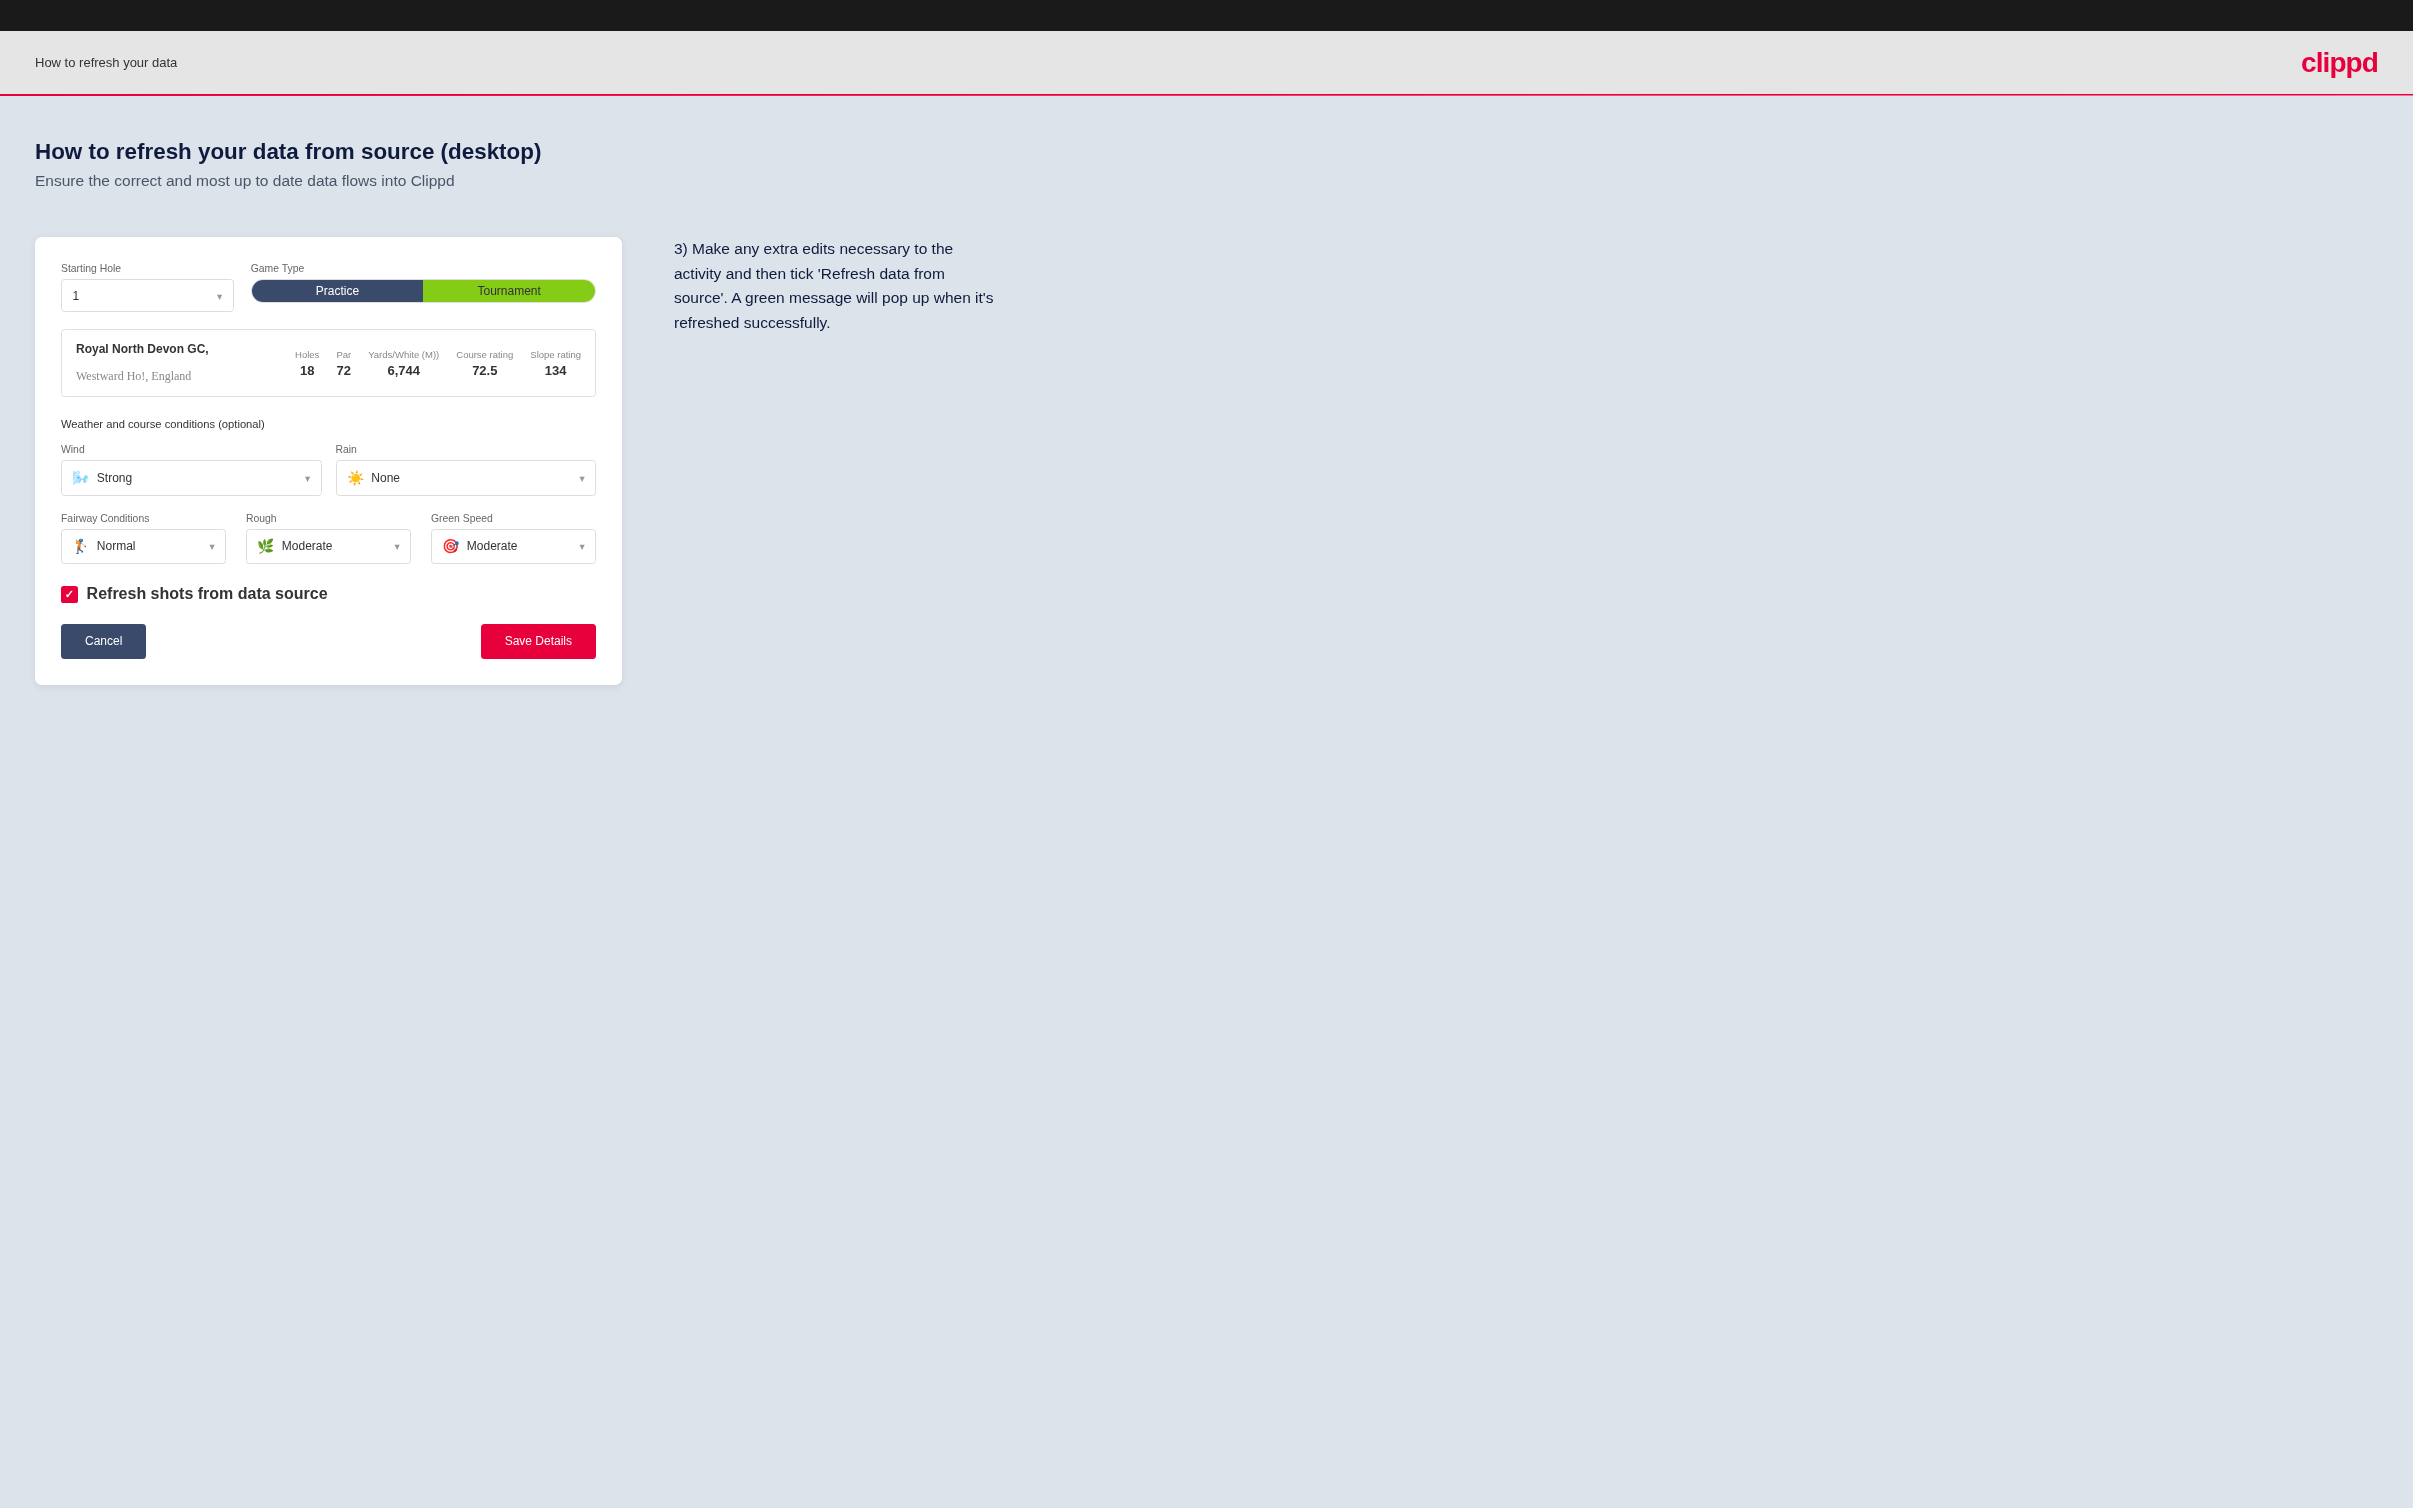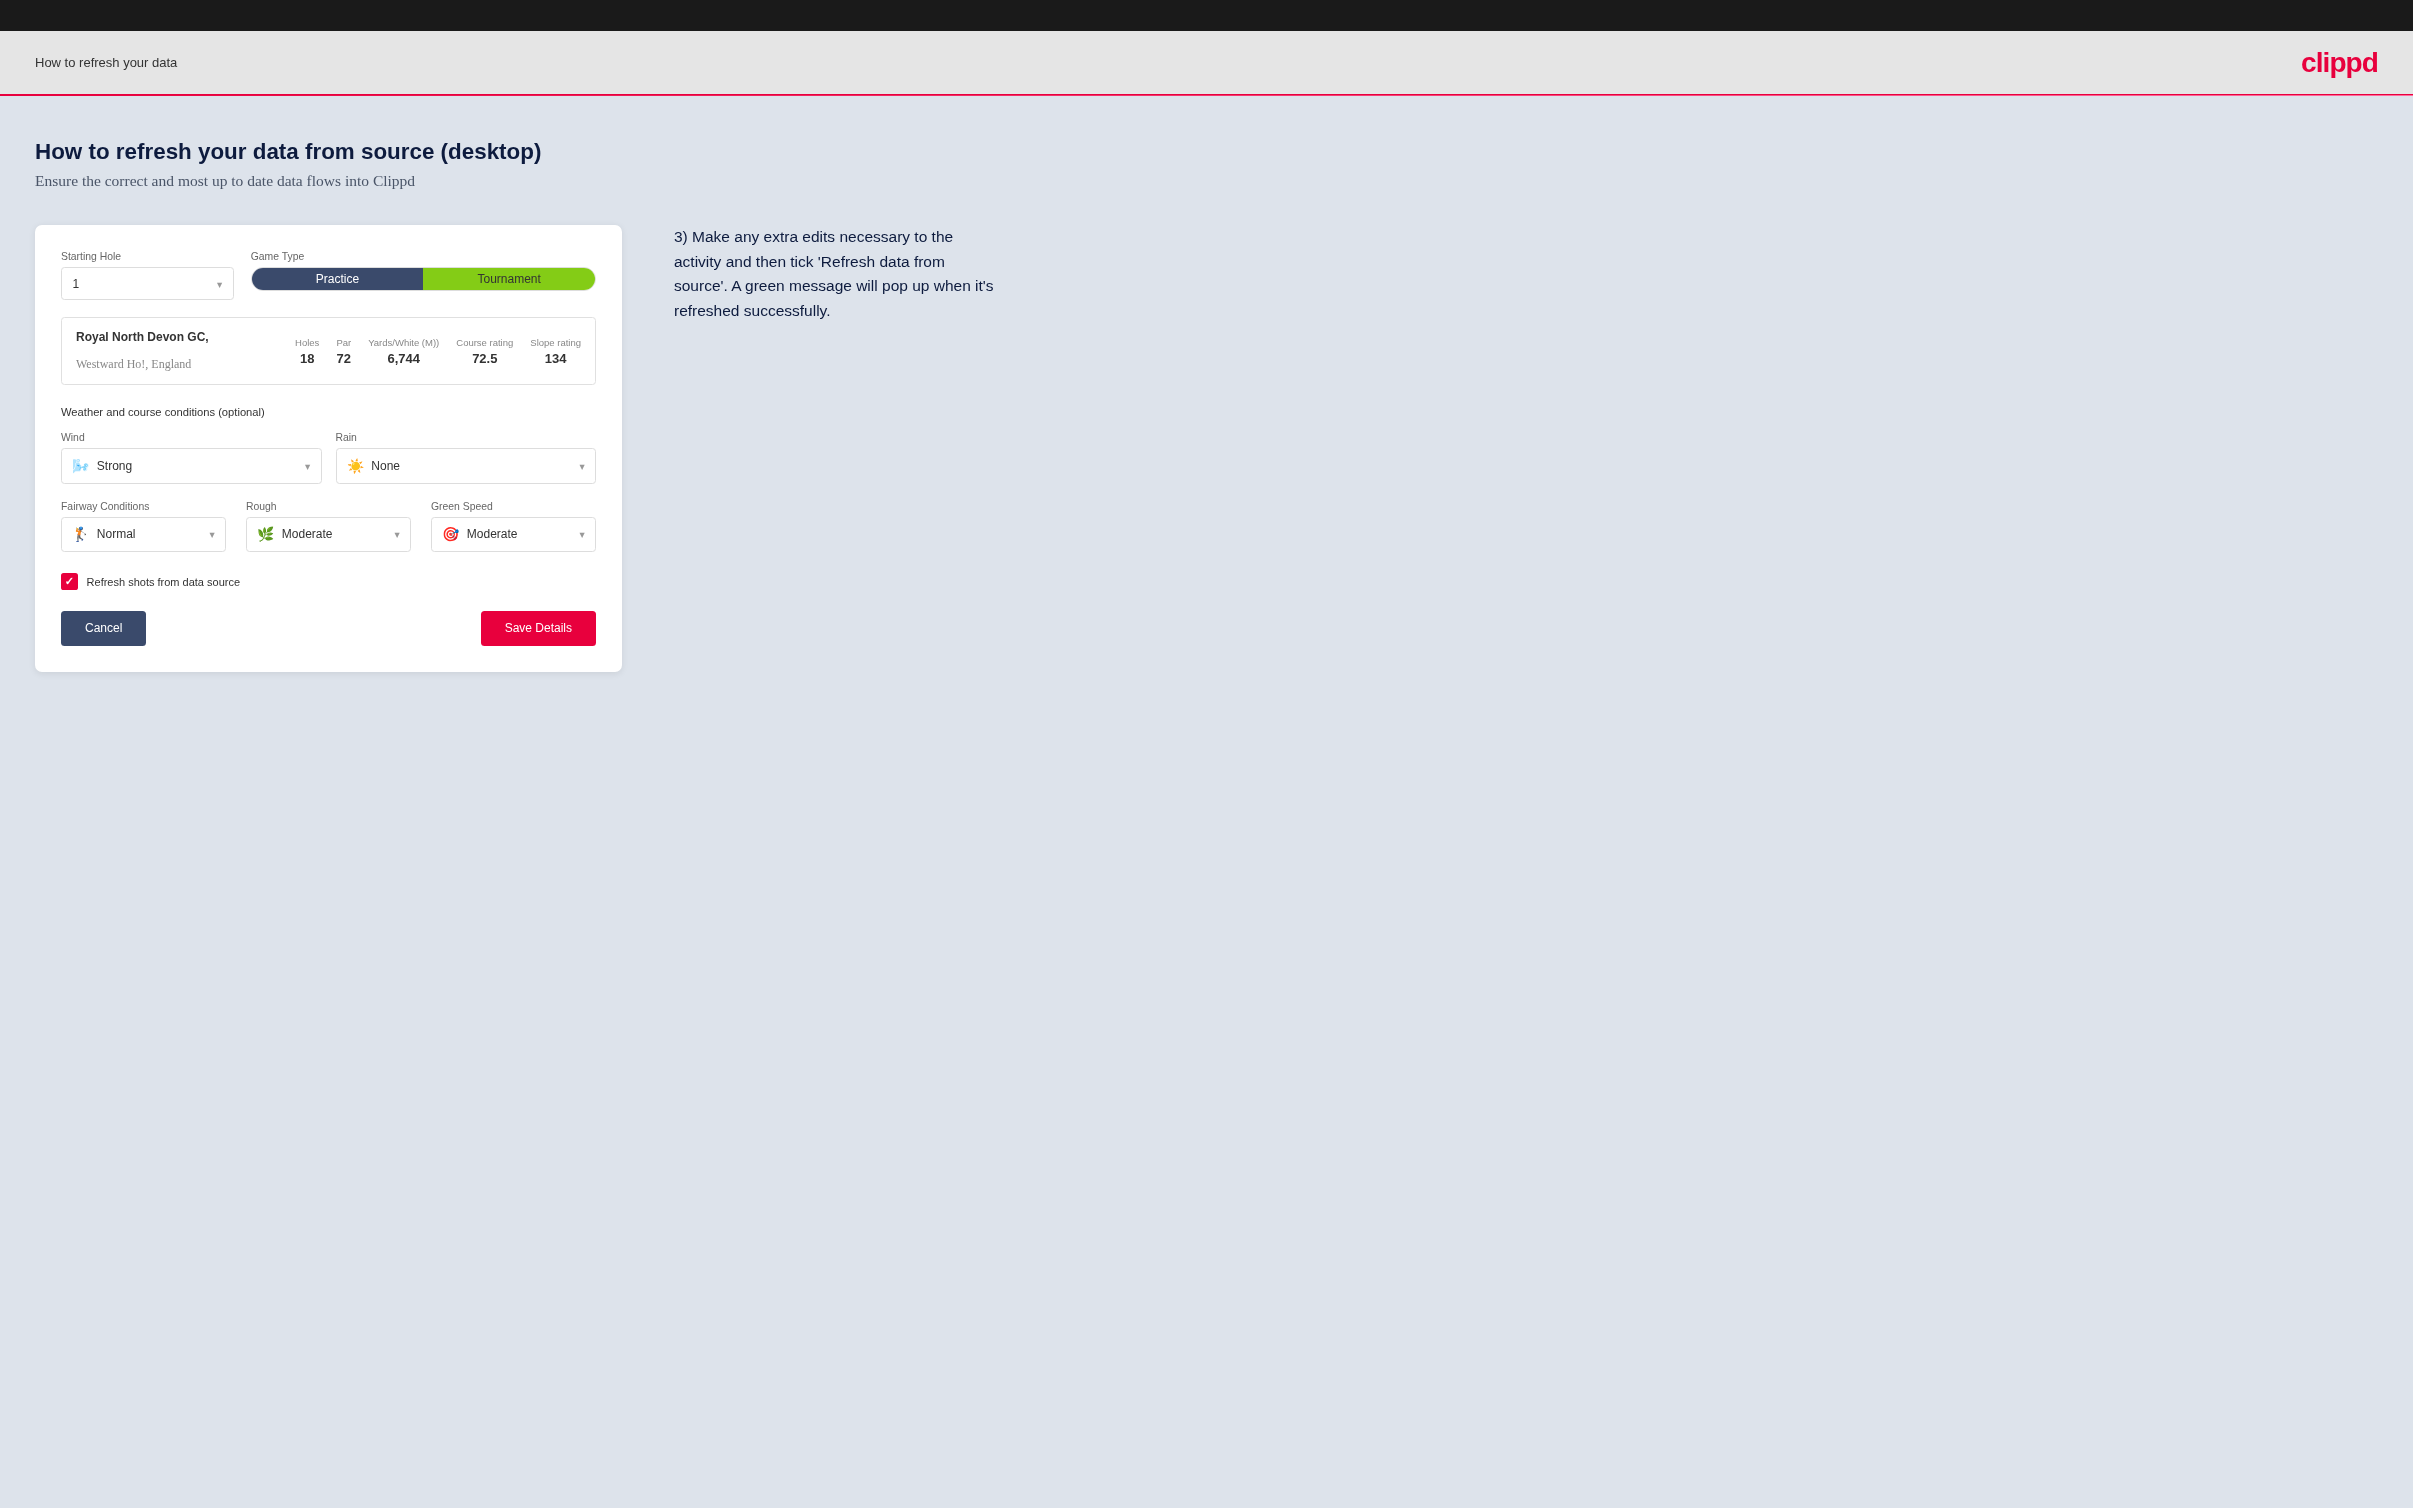--- a/index.html
+++ b/index.html
@@ -40,22 +40,21 @@
     .page-heading {
       font-size: 22.4px;
       font-weight: 700;
       color: #0d1b3e;
       margin-bottom: 7px;
     }
 
     .page-subheading {
       font-size: 15.5px;
       color: #4a5568;
-      margin-bottom: 35px;
-      font-family: Liberation Serif, serif;
+      margin-bottom: 47px;
     }
 
     .content-layout {
       display: flex;
       gap: 52px;
       align-items: flex-start;
     }
 
     .form-card {
       background: #ffffff;
@@ -240,22 +239,23 @@
     }
 
     .checkbox-checked::after {
       content: '✓';
       color: white;
       font-size: 11.2px;
       font-weight: 700;
     }
 
     .checkbox-label {
-      font-size: 11px;
-      color: #333;
+      font-size: 16px;
+      color: #333;
+      font-weight: bold;
     }
 
     .action-row {
       display: flex;
       justify-content: space-between;
       align-items: center;
     }
 
     .cancel-btn {
       background: #3a4a6b;

